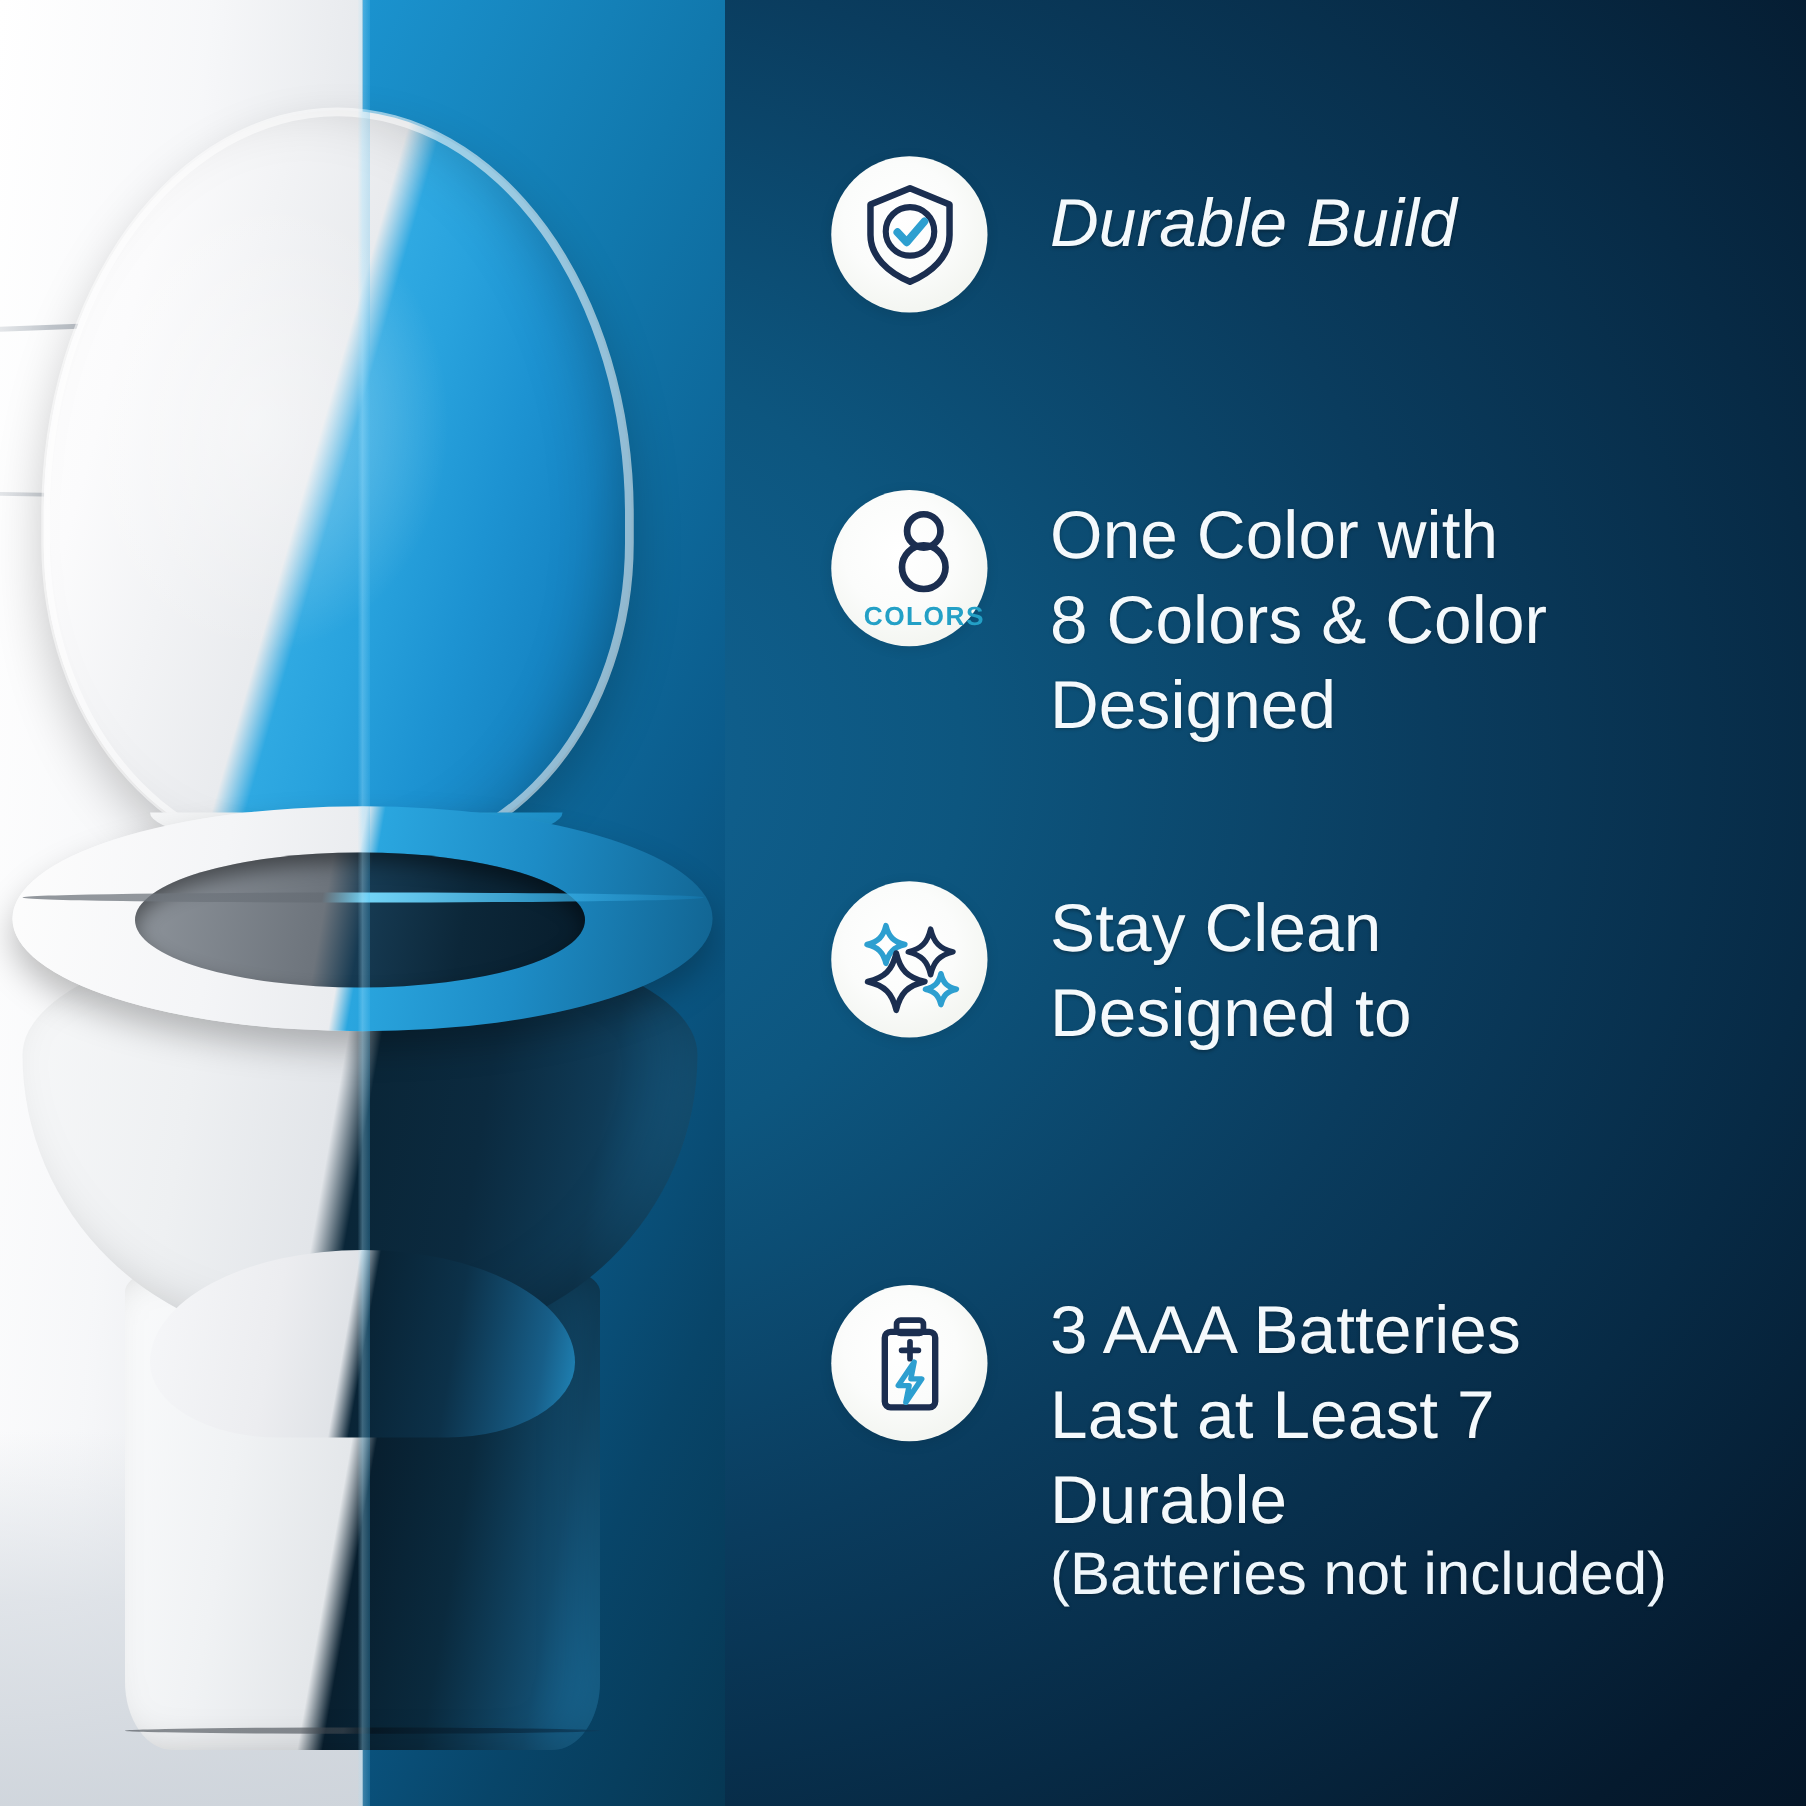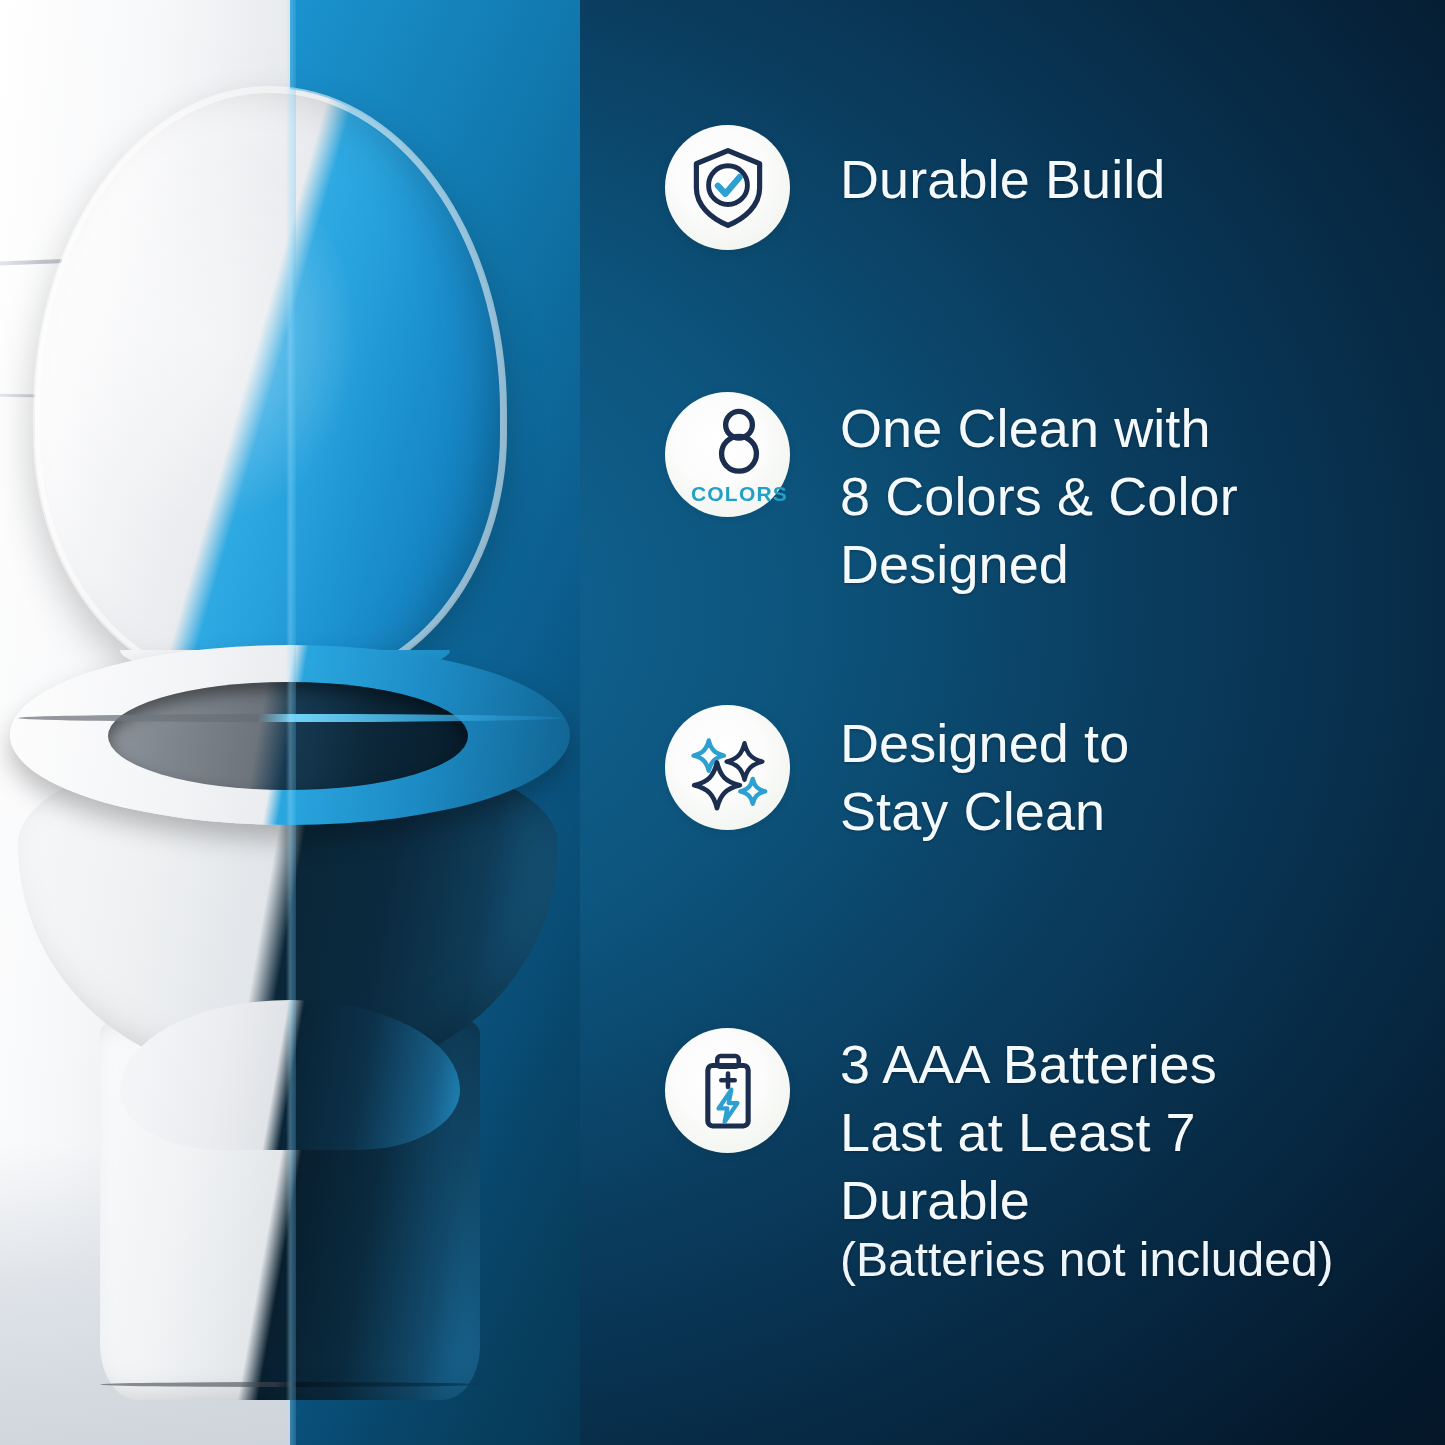--- a/index.html
+++ b/index.html
@@ -128,21 +128,21 @@
     z-index:11;
   }
   .edge-glow{
     position:absolute;left:286px;top:0;width:10px;height:1445px;
     background:linear-gradient(90deg,rgba(255,255,255,.0) 0%,rgba(160,225,255,.35) 40%,rgba(70,185,240,.25) 100%);
     z-index:14;pointer-events:none;
   }
   
   .features{position:absolute;left:640px;top:0;width:805px;height:1445px;z-index:20;}
   .feature{position:absolute;display:flex;align-items:flex-start;}
-  .f1{top:125px;}
+  .f1{top:125px;font-style:italic;}
   .f2{top:392px;}
   .f3{top:705px;}
   .f4{top:1028px;}
   .icon-circle{
     width:125px;height:125px;min-width:125px;border-radius:50%;
     background:radial-gradient(58% 58% at 44% 40%, #ffffff 0%, #fbfcfb 62%, #f4f6f2 100%);
     display:flex;align-items:center;justify-content:center;
     margin-left:25px;
     box-shadow:0 2px 10px rgba(0,0,0,.10);
   }
@@ -217,38 +217,38 @@
       <div class="icon-circle">
         <div class="eight-wrap">
           <svg width="62" height="72" viewBox="0 0 50 62" aria-hidden="true">
             <circle cx="25" cy="17" r="11.5" fill="none" stroke="#1b2e50" stroke-width="4.6"></circle>
             <circle cx="25" cy="42" r="15" fill="none" stroke="#1b2e50" stroke-width="4.6"></circle>
           </svg>
           <div class="eight-lbl">COLORS</div>
         </div>
       </div>
       <div class="ftext">
-        <div class="line">One Clean with</div>
+        <div class="line">One Color with</div>
         <div class="line">8 Colors &amp; Color</div>
         <div class="line">Designed</div>
       </div>
     </div>
 
     <div class="feature f3">
       <div class="icon-circle">
         <svg width="88" height="88" viewBox="0 0 64 64" aria-hidden="true">
           <path d="M18 12 C19.6 18.5 22.5 21.4 29 23 C22.5 24.6 19.6 27.5 18 34 C16.4 27.5 13.5 24.6 7 23 C13.5 21.4 16.4 18.5 18 12 Z" fill="none" stroke="#2d9fd0" stroke-width="3.2" stroke-linejoin="round"></path>
           <path d="M44 14 C45.9 22 49.3 25.4 57 27.3 C49.3 29.2 45.9 32.6 44 40.6 C42.1 32.6 38.7 29.2 31 27.3 C38.7 25.4 42.1 22 44 14 Z" fill="none" stroke="#1b2e50" stroke-width="3.2" stroke-linejoin="round"></path>
           <path d="M24 28 C26.4 38 30.6 42.2 40.6 44.6 C30.6 47 26.4 51.2 24 61.2 C21.6 51.2 17.4 47 7.4 44.6 C17.4 42.2 21.6 38 24 28 Z" fill="none" stroke="#1b2e50" stroke-width="3.4" stroke-linejoin="round"></path>
           <path d="M50 40 C51.3 45.4 53.6 47.7 59 49 C53.6 50.3 51.3 52.6 50 58 C48.7 52.6 46.4 50.3 41 49 C46.4 47.7 48.7 45.4 50 40 Z" fill="none" stroke="#2d9fd0" stroke-width="3.2" stroke-linejoin="round"></path>
         </svg>
       </div>
       <div class="ftext">
+        <div class="line">Stay Clean</div>
         <div class="line">Designed to</div>
-        <div class="line">Stay Clean</div>
       </div>
     </div>
 
     <div class="feature f4">
       <div class="icon-circle">
         <svg width="86" height="86" viewBox="0 0 64 64" aria-hidden="true">
           <rect x="24" y="6" width="16" height="8" rx="2.5" fill="none" stroke="#1b2e50" stroke-width="3.4"></rect>
           <rect x="17" y="13" width="30" height="45" rx="3.5" fill="none" stroke="#1b2e50" stroke-width="3.8"></rect>
           <path d="M32 19 V29 M27 24 H37" stroke="#1b2e50" stroke-width="3.4" stroke-linecap="round"></path>
           <path d="M34.5 31 L25 45 H31.5 L29.5 55 L39 41 H32.5 Z" fill="none" stroke="#2d9fd0" stroke-width="3.2" stroke-linejoin="round"></path>

